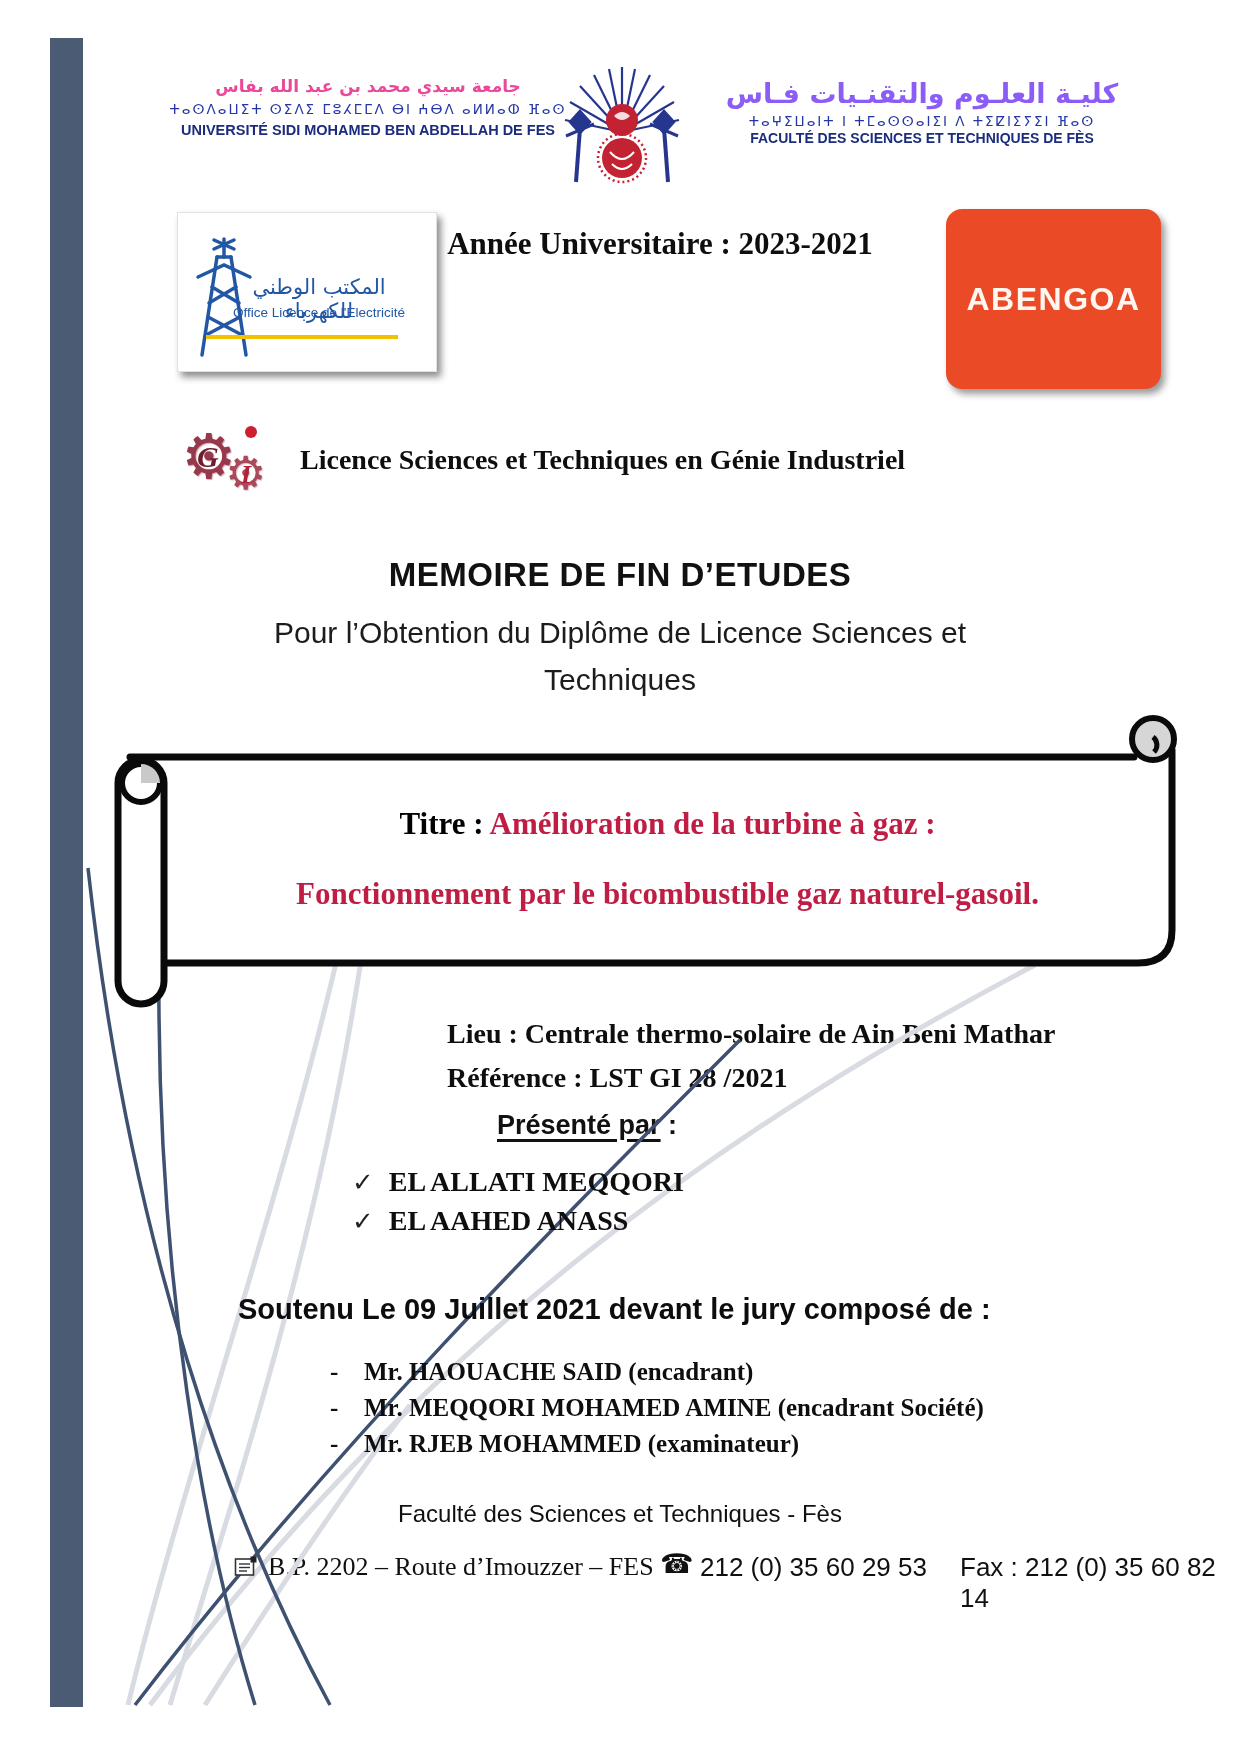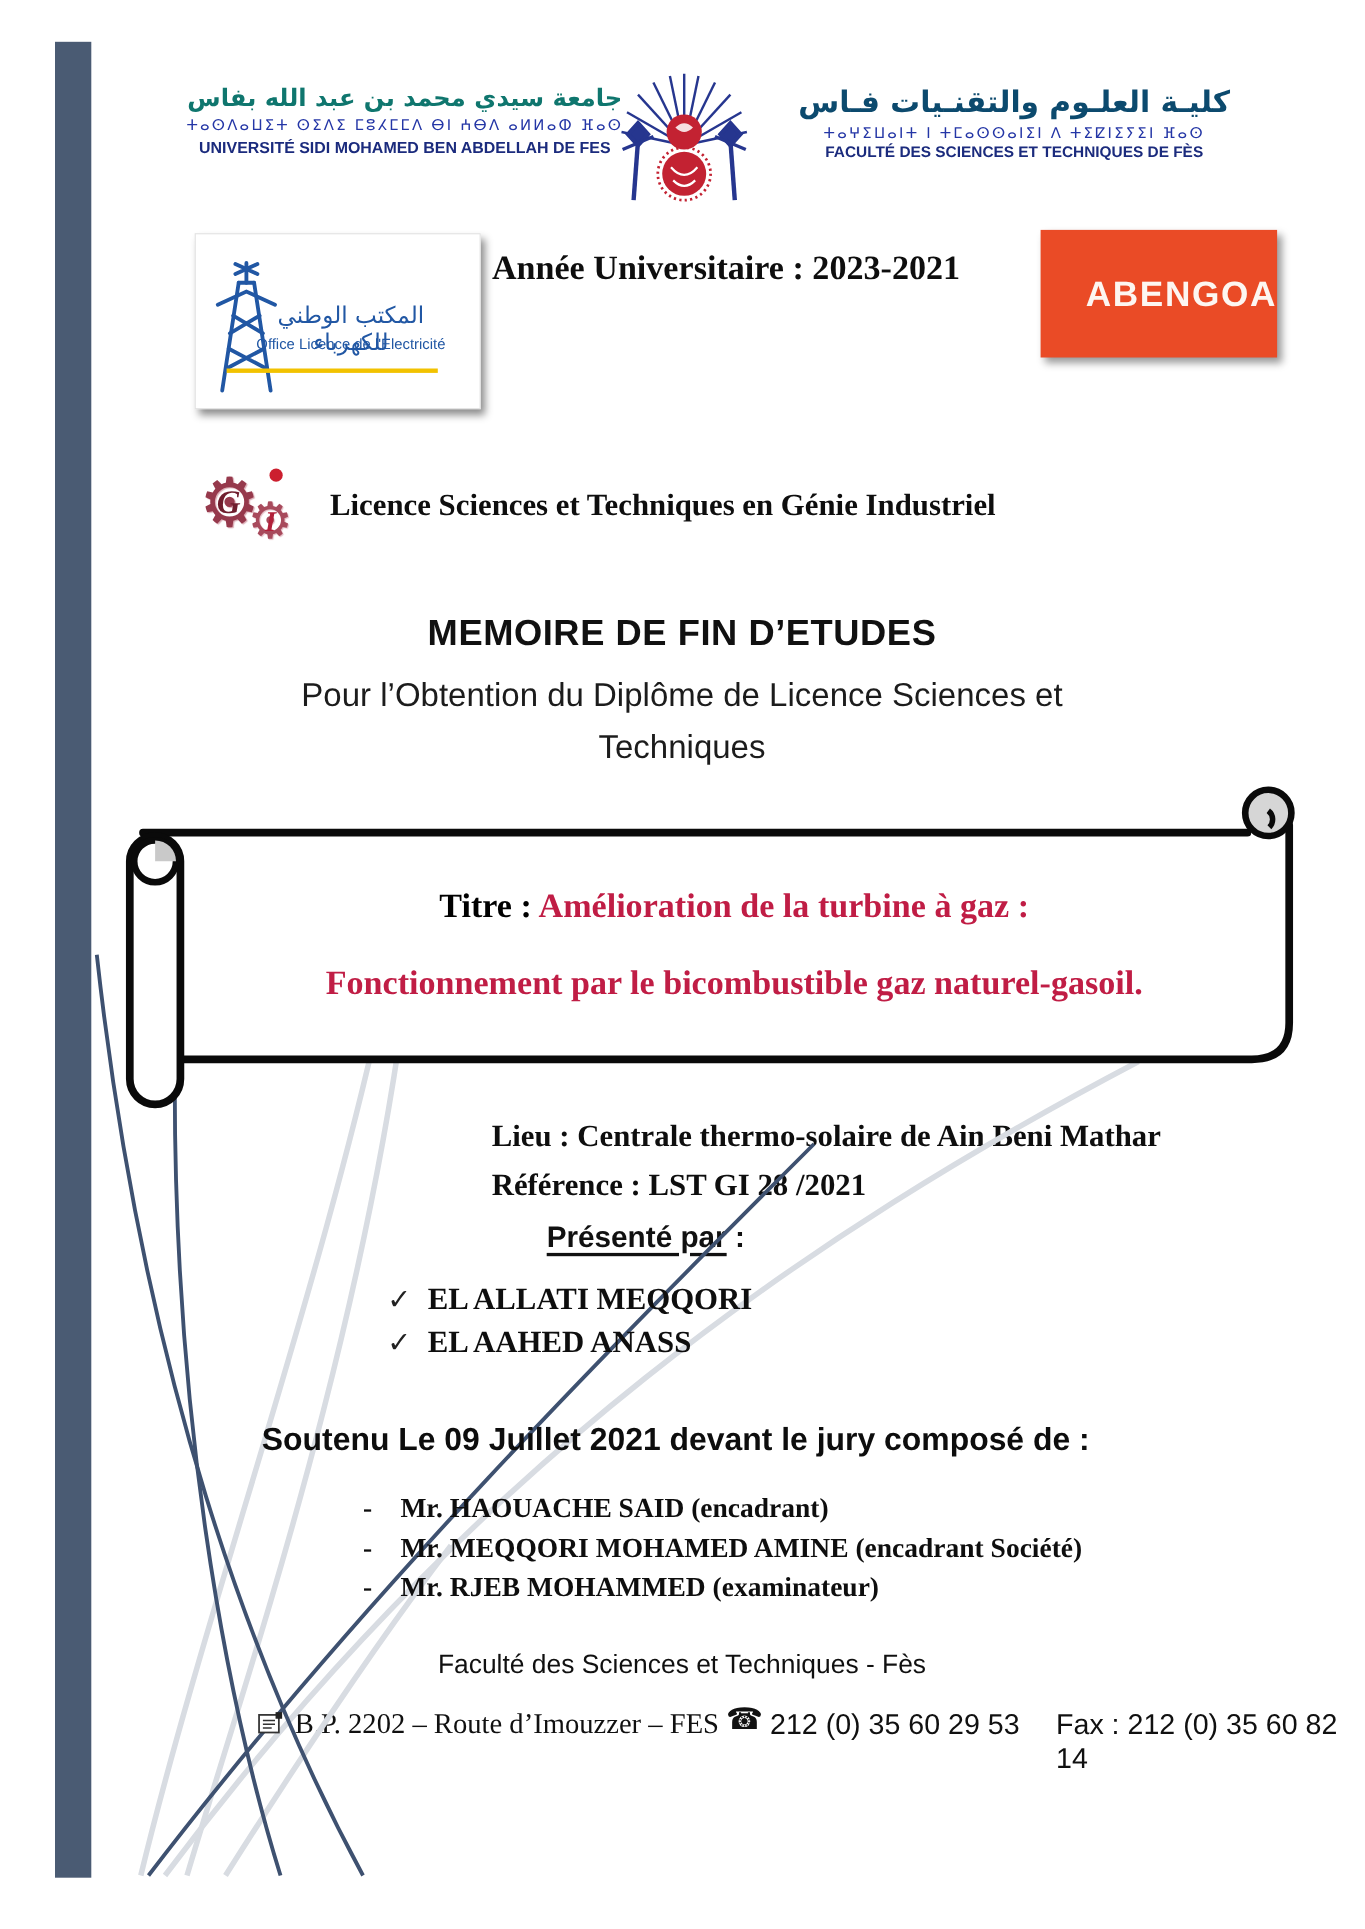--- a/index.html
+++ b/index.html
@@ -8,38 +8,38 @@
   .abs{position:absolute;}
   .serifb{font-family:"Liberation Serif",serif;font-weight:bold;color:#0e0e0e;}
   .sans{font-family:"Liberation Sans",sans-serif;color:#161616;}
   .ar{font-family:"DejaVu Sans",sans-serif;direction:rtl;}
   .tif{font-family:"DejaVu Sans",sans-serif;}
   .icon{font-family:"DejaVu Sans",sans-serif;}
   
   #side-bar{left:50px;top:38px;width:33px;height:1669px;background:#4a5b73;z-index:1;}
   
   #hdr-left{left:168px;top:78px;width:400px;text-align:center;z-index:3;}
-  #hdr-left .a{font-size:22px;font-weight:bold;color:#0f766e;line-height:1.05;}
+  #hdr-left .a{font-size:17px;font-weight:bold;color:#ec4899;line-height:1.05;}
   #hdr-left .t{font-size:13.5px;color:#2436a6;letter-spacing:2px;margin-top:5px;white-space:nowrap;}
   #hdr-left .f{font-size:14.5px;font-weight:bold;color:#1b2b7d;margin-top:5px;white-space:nowrap;}
   #hdr-right{left:712px;top:80px;width:420px;text-align:center;z-index:3;}
-  #hdr-right .a{font-size:27px;font-weight:bold;color:#0c4a6e;line-height:1.05;}
+  #hdr-right .a{font-size:27px;font-weight:bold;color:#8b5cf6;line-height:1.05;}
   #hdr-right .t{font-size:13.5px;color:#2436a6;letter-spacing:2px;margin-top:5px;white-space:nowrap;}
   #hdr-right .f{font-size:14px;font-weight:bold;color:#1b2b7d;margin-top:1px;white-space:nowrap;}
   
   #one-box{left:177px;top:212px;width:258px;height:158px;background:#fff;border:1px solid #e2e2e2;
            box-shadow:4px 5px 7px rgba(0,0,0,.45);z-index:3;}
   #one-box .oar{position:absolute;left:52px;top:62px;width:178px;text-align:center;font-size:21px;color:#2157a4;}
   #one-box .ofr{position:absolute;left:52px;top:92px;width:178px;text-align:center;font-size:13.5px;color:#2157a4;}
   #one-box .oline{position:absolute;left:28px;top:122px;width:192px;height:4px;background:#f2c200;}
   
   #year{left:340px;top:226px;width:640px;text-align:center;font-size:31px;}
   
-  #abengoa{left:946px;top:209px;width:215px;height:116px;background:#ea4b26;z-index:3;
-           box-shadow:4px 5px 7px rgba(0,0,0,.4);display:flex;align-items:center;justify-content:flex-end;}
+  #abengoa{left:946px;top:209px;width:215px;height:180px;background:#ea4b26;z-index:3;
+           box-shadow:4px 5px 7px rgba(0,0,0,.4);display:flex;align-items:center;justify-content:center;border-radius:16px;}
   #abengoa span{color:#fdf6f1;font-weight:bold;font-size:32px;letter-spacing:1.5px;}
   
   #gi{left:183px;top:418px;width:100px;height:88px;z-index:3;}
   #gi .gear1{position:absolute;left:-2px;top:2px;font-size:62px;color:#96394c;text-shadow:1px 1px 1px #d9a9b2;}
   #gi .gear2{position:absolute;left:42px;top:28px;font-size:46px;color:#a84a5c;text-shadow:1px 1px 1px #e2bac2;}
   #gi .g{position:absolute;left:14px;top:22px;font-family:"Liberation Serif",serif;font-style:italic;font-weight:bold;font-size:30px;color:#6f1d2d;}
   #gi .i{position:absolute;left:58px;top:42px;font-family:"Liberation Serif",serif;font-style:italic;font-weight:bold;font-size:26px;color:#b2203a;}
   #gi .dot{position:absolute;left:62px;top:8px;width:12px;height:12px;border-radius:50%;background:#cc1f2f;}
   #program{left:300px;top:444px;font-size:28px;white-space:nowrap;}
   

